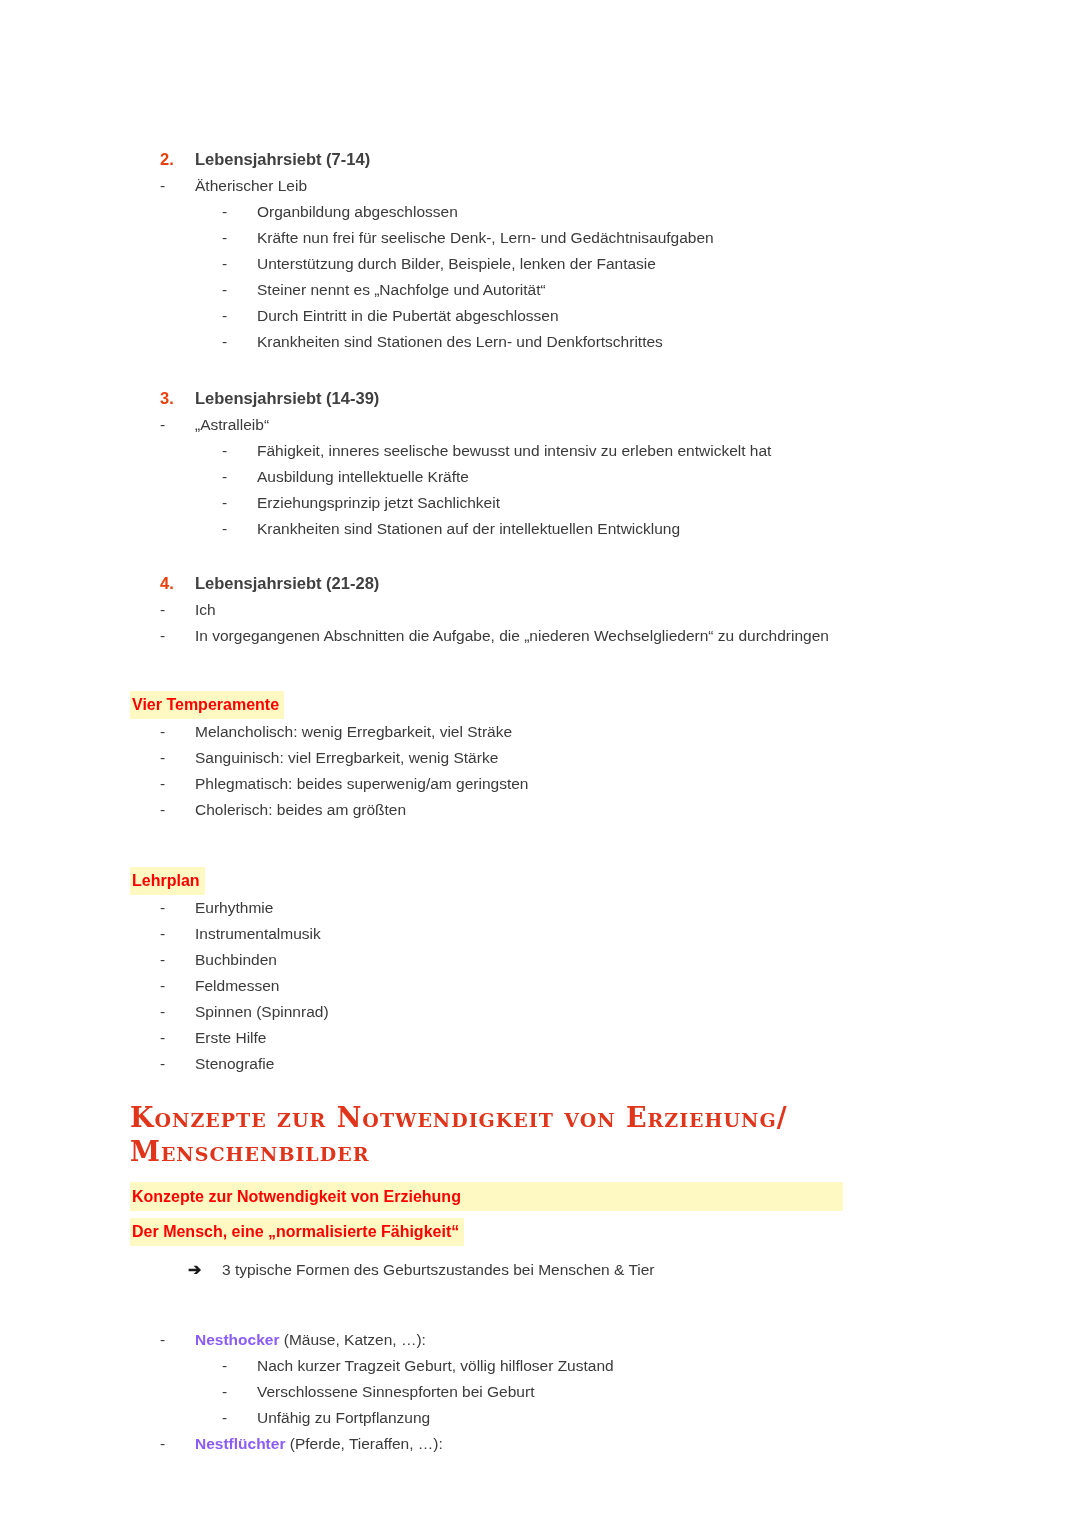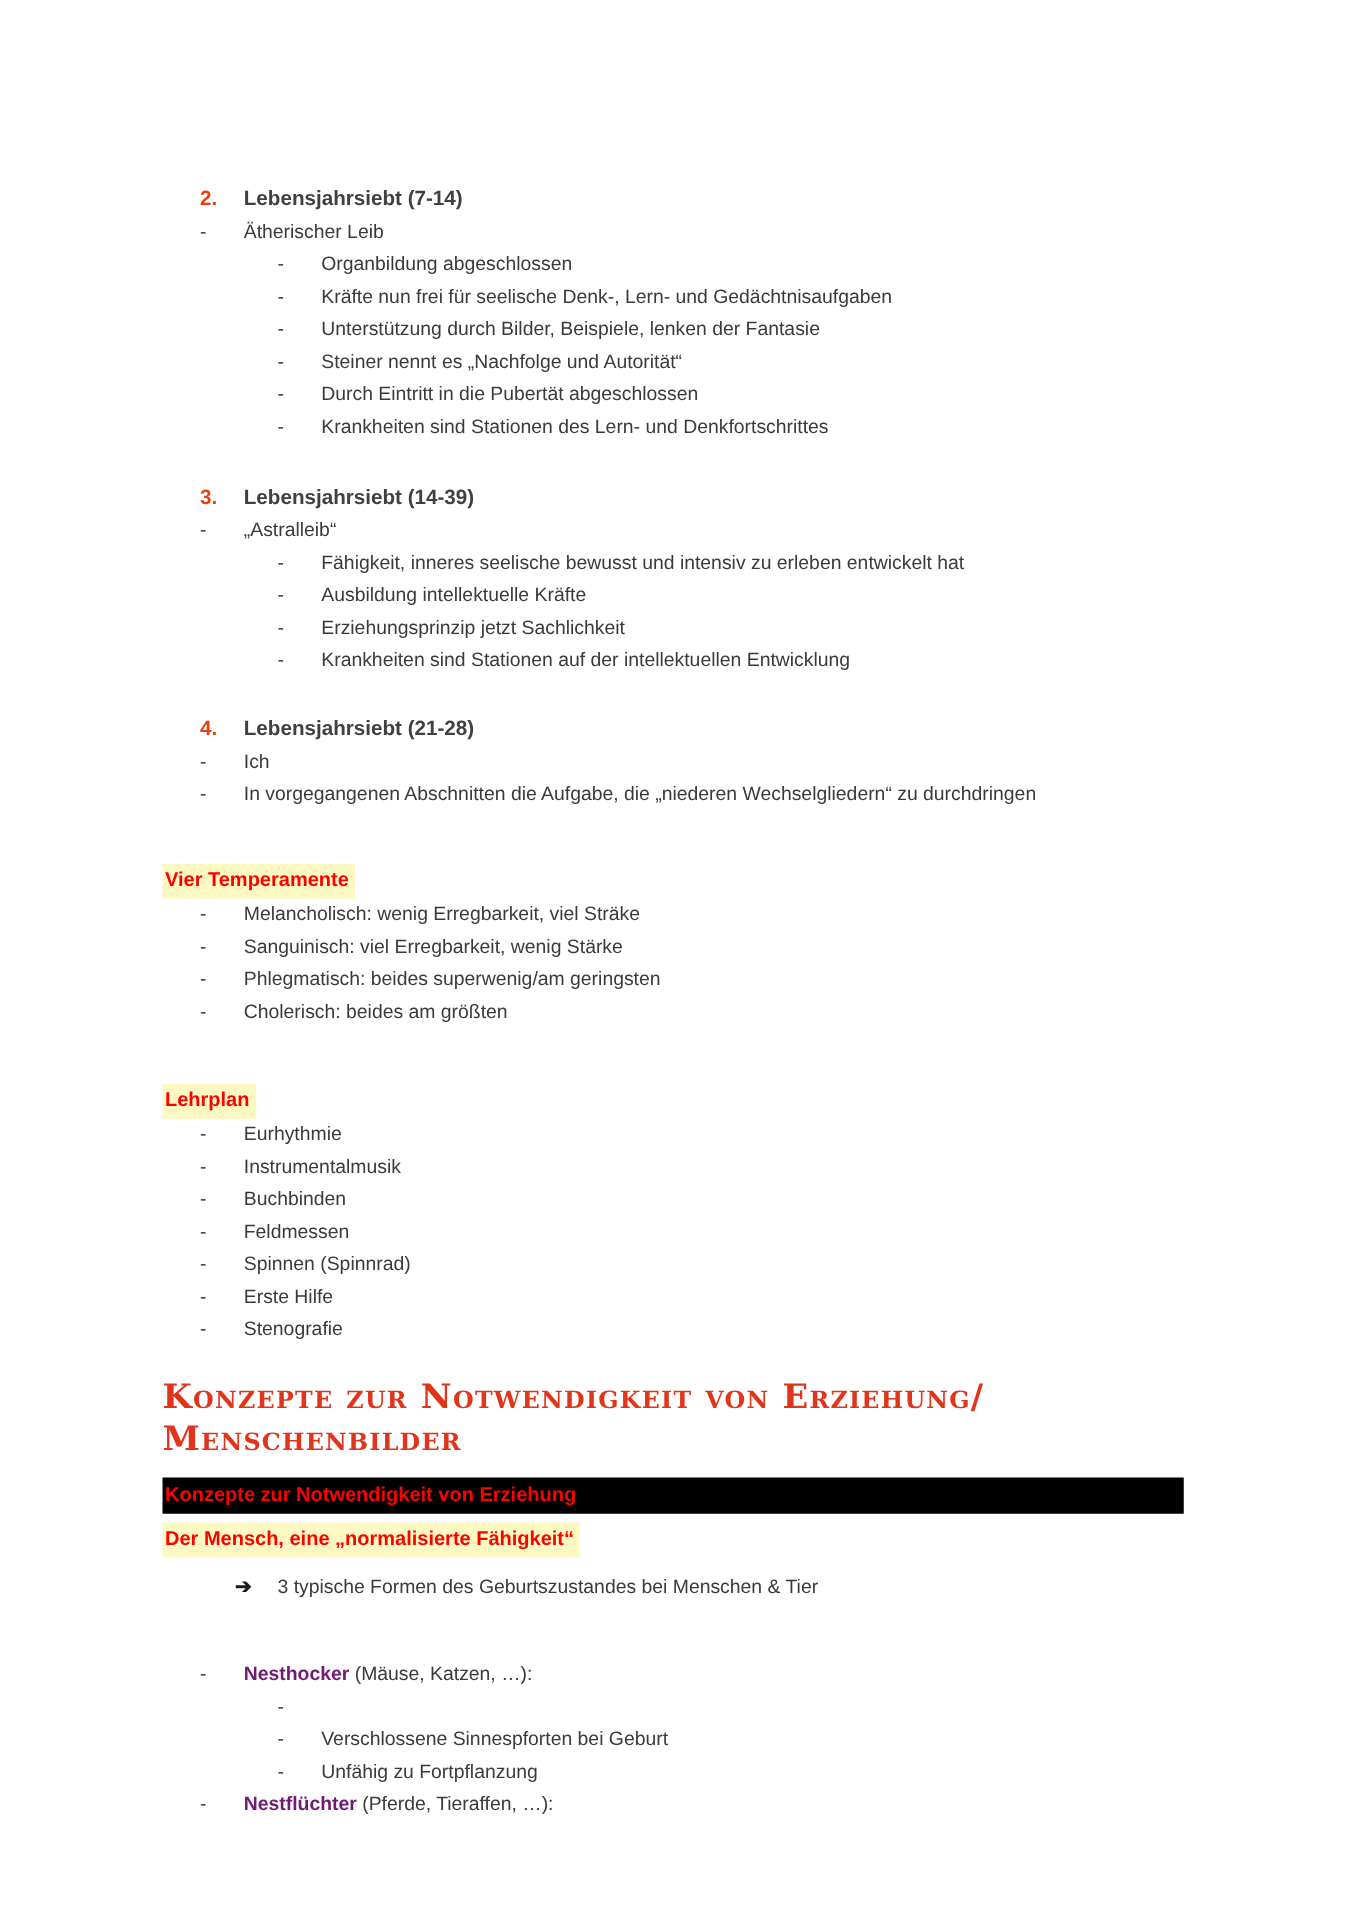--- a/index.html
+++ b/index.html
@@ -29,29 +29,29 @@
   .hl {
     display: inline-block;
     background: #fef9c3;
     color: #ff0000;
     font-weight: bold;
     font-size: 16px;
     line-height: 25px;
     padding: 1px 5px 2px 2px;
   }
   .hl-bar {
-    background: #000000;
+    background: #fef9c3;
     color: #ff0000;
     font-weight: bold;
     font-size: 16px;
     line-height: 25px;
-    width: 817px;
+    width: 713px;
     padding: 2px 5px 2px 2px;
   }
-  .bold { font-weight: bold; color: #701a75; }
+  .bold { font-weight: bold; color: #8b5cf6; }
 
   .big-heading {
     font-family: "DejaVu Serif", serif;
     font-variant: small-caps;
     font-weight: bold;
     color: #e0341b;
     font-size: 27px;
     line-height: 34px;
     letter-spacing: 1px;
     margin-top: 24px;
@@ -220,20 +220,21 @@
       <span>3 typische Formen des Geburtszustandes bei Menschen &amp; Tier</span>
     </div>
 
     <div class="sec-nesthocker">
       <div class="row ind1">
         <span class="marker">-</span>
         <span><span class="bold">Nesthocker</span><span> (Mäuse, Katzen, …):</span></span>
       </div>
       <div class="row ind2">
         <span class="marker">-</span>
+        <span>Nach kurzer Tragzeit Geburt, völlig hilfloser Zustand</span>
       </div>
       <div class="row ind2">
         <span class="marker">-</span>
         <span>Verschlossene Sinnespforten bei Geburt</span>
       </div>
       <div class="row ind2">
         <span class="marker">-</span>
         <span>Unfähig zu Fortpflanzung</span>
       </div>
       <div class="row ind1">

